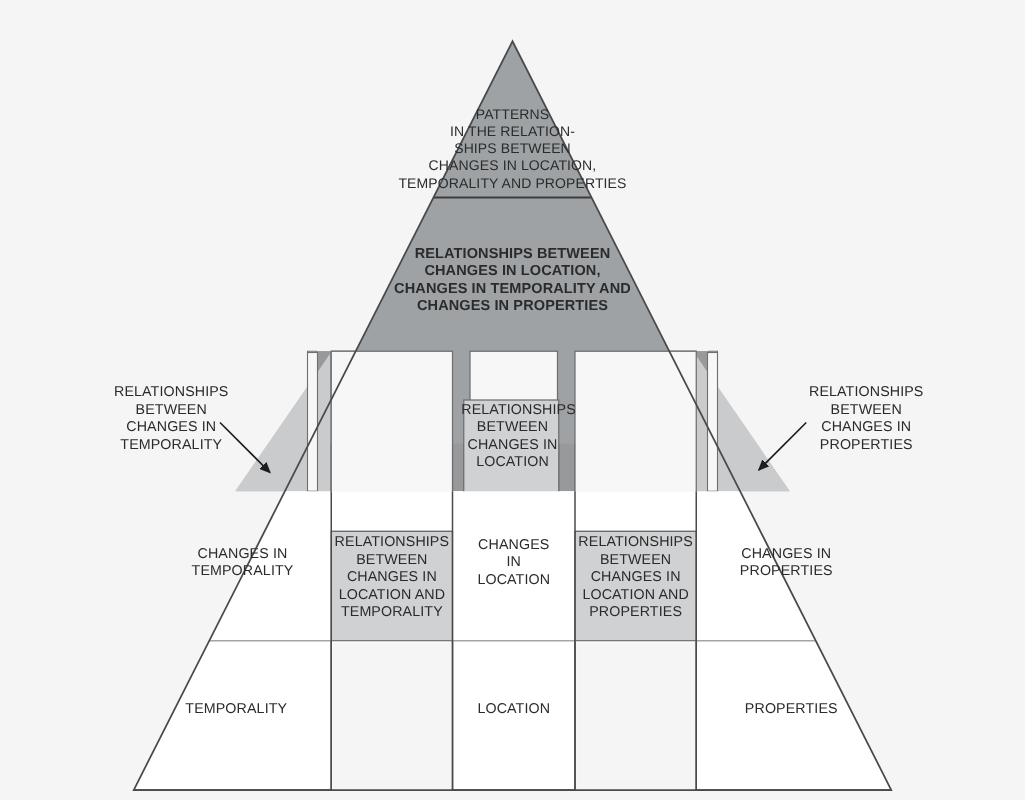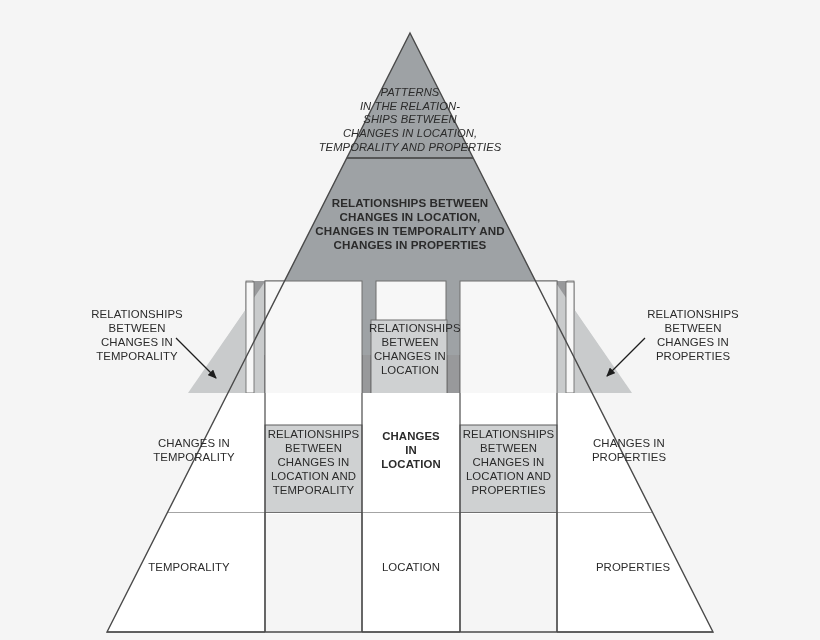--- a/index.html
+++ b/index.html
@@ -24,21 +24,21 @@
   }
   .lbl {
     position: absolute;
     text-align: center;
     color: #2b2b2b;
     line-height: 1.22;
     letter-spacing: 0.1px;
     white-space: pre-line;
     pointer-events: none;
   }
-  .t-apex   { font-size: 11.2px; font-style: italic; }
+  .t-apex   { font-size: 11.2px; }
   .t-tier2  { font-size: 11.6px; font-weight: bold; }
   .t-mid    { font-size: 11.4px; }
   .t-cell   { font-size: 11.4px; }
   .t-bottom { font-size: 11.4px; }
   .t-side   { font-size: 11.4px; }
 </style>
 </head>
 <body>
 
 <div id="stage">
@@ -165,21 +165,21 @@
 
   <div class="lbl t-cell" style="left:123px; top:437px; width:142px;">CHANGES IN
 TEMPORALITY</div>
 
   <div class="lbl t-cell" style="left:264px; top:428px; width:99px;">RELATIONSHIPS
 BETWEEN
 CHANGES IN
 LOCATION AND
 TEMPORALITY</div>
 
-  <div class="lbl t-cell" style="left:362px; top:430px; width:98px;font-weight:bold;">CHANGES
+  <div class="lbl t-cell" style="left:362px; top:430px; width:98px;">CHANGES
 IN
 LOCATION</div>
 
   <div class="lbl t-cell" style="left:459px; top:428px; width:99px;">RELATIONSHIPS
 BETWEEN
 CHANGES IN
 LOCATION AND
 PROPERTIES</div>
 
   <div class="lbl t-cell" style="left:557px; top:437px; width:144px;">CHANGES IN

